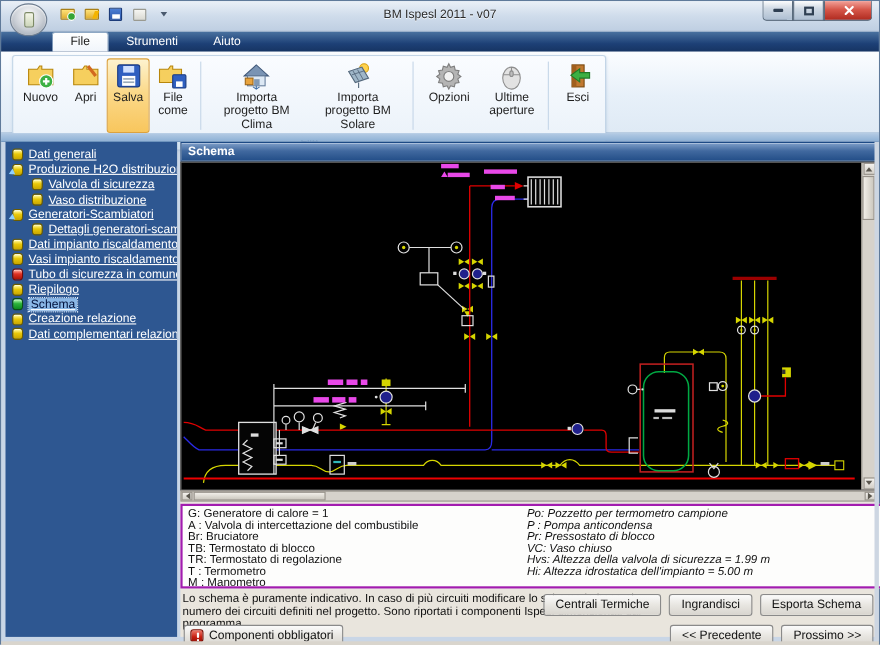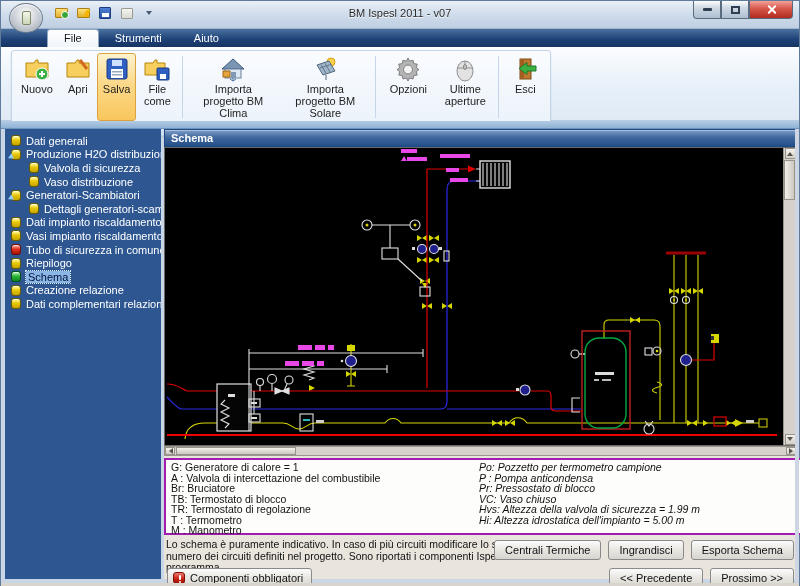--- a/index.html
+++ b/index.html
@@ -50,21 +50,21 @@
   .rbtn.active { background:linear-gradient(#fdf3cf,#fbd98a 45%,#f8c65d); border-color:#dca23e; }
   .rbtn.wide { width:92px; }
   .rsep { width:1px; background:#c5d6e8; margin:3px 4px; }
   .rlabel { text-align:center; font-size:10px; color:#44698f; height:13px; line-height:13px;
     background:linear-gradient(#dde9f4,#cfe0ef); border-top:1px solid #c6d8ea; border-radius:0 0 3px 3px; }
   .strip { position:absolute; left:0; top:120px; width:100%; height:8px;
     background:linear-gradient(#b4cbe4,#8fb2d6); border-bottom:1px solid #6d93bd; }
 
   
   .sidebar { position:absolute; left:4px; top:128px; width:156px; height:450px; background:#2e5791; padding-top:5px; overflow:hidden;}
-  .tree-item { display:flex; align-items:center; height:13.6px; padding-left:6px; color:#fff; font-size:11px; white-space:nowrap; cursor:default;}
+  .tree-item { display:flex; align-items:center; height:13.6px; padding-left:6px; color:#fff; font-size:11px; white-space:nowrap; cursor:default;text-decoration:underline;}
   .tree-item.indent { padding-left:24px; }
   .db { position:relative; width:10px; height:11px; margin-right:5px; border-radius:3px/4px; border:1px solid #6b5c00; flex:0 0 auto;
     background:linear-gradient(#fff486 12%, #e9c80a 45%, #c7a500); box-shadow:inset 0 1px 0 rgba(255,255,255,.6);}
   .db.red { border-color:#6d0a0a; background:linear-gradient(#ff9a8a 12%, #e03224 45%, #a81204);}
   .db.green { border-color:#0a4d18; background:linear-gradient(#9bf09b 12%, #2db33b 45%, #0c8a1e);}
   .db.expand::after { content:""; position:absolute; left:-3px; bottom:-2px; width:0; height:0;
     border:3px solid transparent; border-left:5px solid #8fd0ff; transform:rotate(35deg);}
   .tree-item.selected .lbl { background:#8ab7e6; color:#00103a; outline:1px dotted #dce9f8; padding:0 2px;}
 
   

